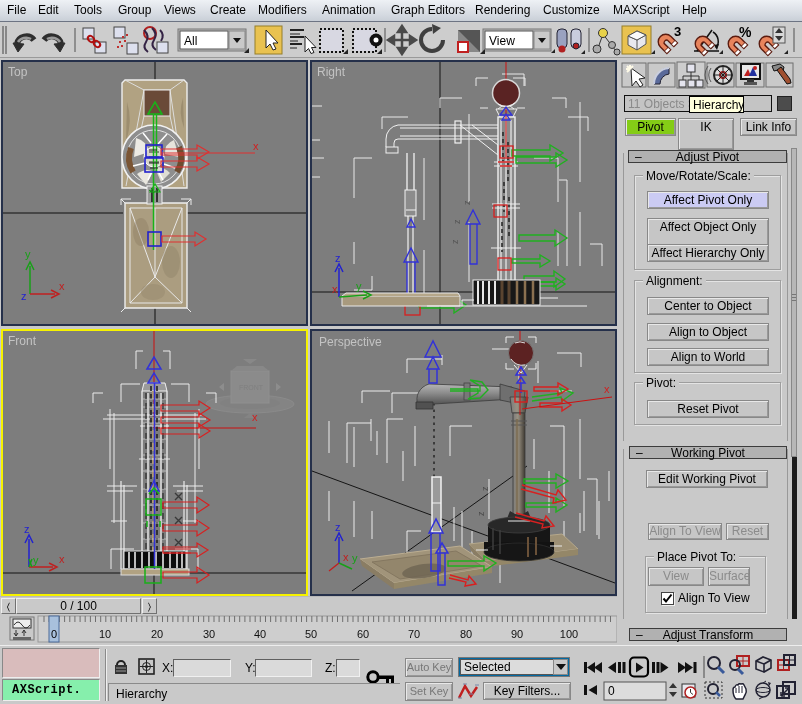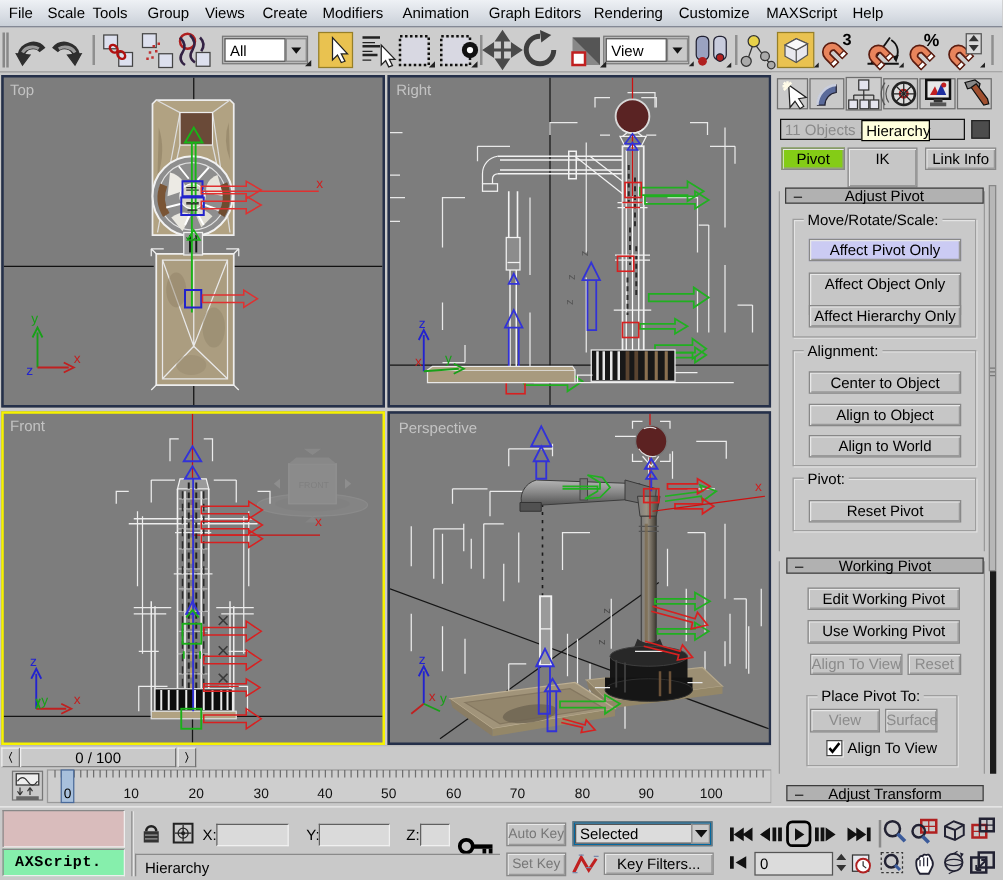--- a/index.html
+++ b/index.html
@@ -40,21 +40,21 @@
 #timeslider { left:0; top:596px; width:617px; height:18px; background:#c9c9c9; border-top:1px solid #b9b9b9; }
 #trackbar { left:0; top:614px; width:617px; height:31px; background:#c9c9c9; }
 #statusbar { left:0; top:645px; width:802px; height:59px; background:#c9c9c9; border-top:1px solid #ededed; }
 .tfield { position:absolute; background:#dcdcdc; border-top:1px solid #606060;
   border-left:1px solid #606060; border-right:1px solid #f0f0f0; border-bottom:1px solid #f0f0f0; }
 </style>
 </head>
 <body>
 <div id="menubar" class="abs">
   <span style="left:7px">File</span>
-  <span style="left:38px">Scale</span>
+  <span style="left:38px">Edit</span>
   <span style="left:74px">Tools</span>
   <span style="left:118px">Group</span>
   <span style="left:164px">Views</span>
   <span style="left:210px">Create</span>
   <span style="left:258px">Modifiers</span>
   <span style="left:322px">Animation</span>
   <span style="left:391px">Graph Editors</span>
   <span style="left:475px">Rendering</span>
   <span style="left:543px">Customize</span>
   <span style="left:613px">MAXScript</span>
@@ -752,21 +752,20 @@
   <div class="pbtn" style="left:30px;top:265px;width:122px;height:18px;line-height:16px;">Align to Object</div>
   <div class="pbtn" style="left:30px;top:290px;width:122px;height:18px;line-height:16px;">Align to World</div>
   <div class="groupbox" style="left:17px;top:324px;width:147px;height:43px;">
     <span class="grouplabel">Pivot:</span>
   </div>
   <div class="pbtn" style="left:30px;top:342px;width:122px;height:18px;line-height:16px;">Reset Pivot</div>
 
   <div class="abs" style="left:6px;top:391px;width:165px;height:170px;border-left:1px solid #999;border-right:1px solid #999;"></div>
   <div class="rollhead" style="left:12px;top:388px;width:158px;"><i>–</i>Working Pivot</div>
   <div class="pbtn" style="left:29px;top:412px;width:122px;height:18px;line-height:16px;">Edit Working Pivot</div>
-  <div class="pbtn" style="left:29px;top:438px;width:122px;height:19px;line-height:17px;">Use Working Pivot</div>
   <div class="pbtn dis" style="left:31px;top:465px;width:74px;height:17px;line-height:15px;">Align To View</div>
   <div class="pbtn dis" style="left:109px;top:465px;width:43px;height:17px;line-height:15px;">Reset</div>
   <div class="groupbox" style="left:28px;top:498px;width:121px;height:57px;">
     <span class="grouplabel">Place Pivot To:</span>
   </div>
   <div class="pbtn dis" style="left:31px;top:509px;width:56px;height:19px;line-height:17px;">View</div>
   <div class="pbtn dis" style="left:91px;top:509px;width:42px;height:19px;line-height:17px;">Surface</div>
   <div class="abs" style="left:44px;top:534px;width:13px;height:13px;background:#fff;border:1px solid #444;box-shadow:1px 1px 0 #eee;">
     <svg width="13" height="13" viewBox="0 0 13 13" style="position:absolute;left:-1px;top:-1px;">
         <path d="M2.5 6.5 L5 9.5 L10.5 2.5" stroke="#000" stroke-width="2" fill="none"></path>

